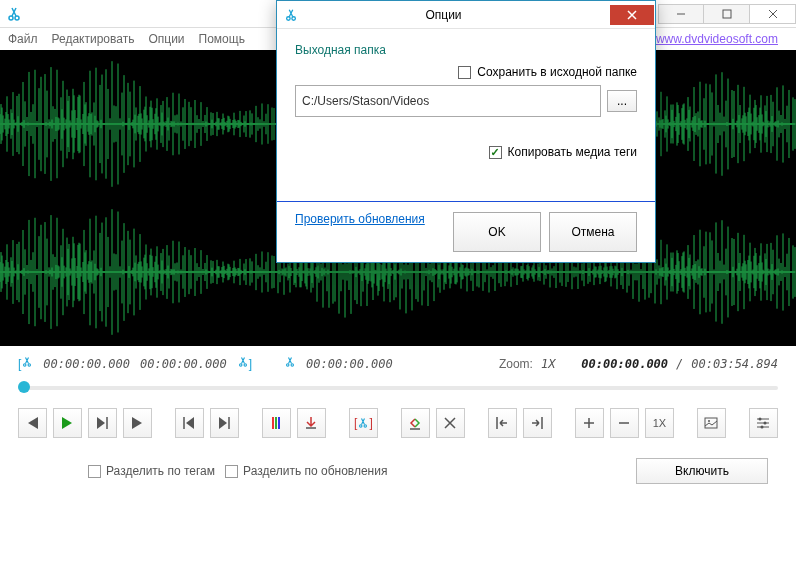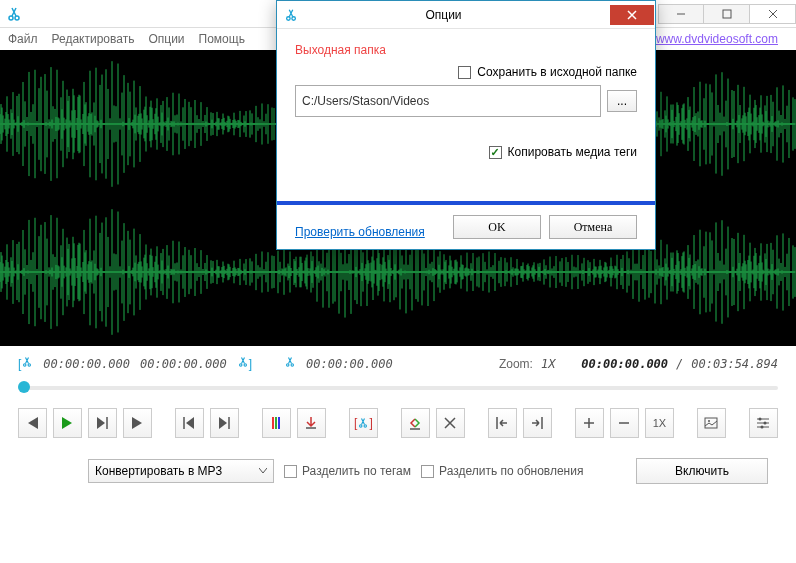--- a/index.html
+++ b/index.html
@@ -41,31 +41,31 @@
 .checkbox { width: 13px; height: 13px; border: 1px solid #999; background: #fff; }
 .save-btn { margin-left: auto; width: 132px; height: 26px; border: 1px solid #bbb; background: linear-gradient(#fff,#f1f1f1); display: flex; align-items: center; justify-content: center; margin-right: 10px; }
 
 
 .modal { position: absolute; top: 0; left: 276px; width: 380px; border: 1px solid #2a8db8; background: #fff; box-shadow: 0 4px 16px rgba(0,0,0,.3); }
 .modal-title { height: 28px; background: #fff; display: flex; align-items: center; border-bottom: 1px solid #e4e4e4; }
 .modal-title .mt-icon { width: 28px; display:flex; align-items:center; justify-content:center; color:#1ba3d6; }
 .modal-title .mt-text { flex:1; text-align:center; padding-right:28px; }
 .modal-title .mt-close { width: 44px; height: 20px; background: #c84031; color:#fff; display:flex; align-items:center; justify-content:center; margin-right:1px; margin-top:1px; }
 .modal-body { padding: 14px 18px 16px 18px; background:#fff; }
-.modal-body .section-label { color:#ef4444; margin-bottom:8px; }
+.modal-body .section-label { color:#0f766e; margin-bottom:8px; }
 .modal-body .row { display:flex; align-items:center; gap:6px; margin-bottom:8px; }
 .modal-body .input { flex:1; height:32px; border:1px solid #aaa; padding:0 6px; background:#fff; color:#333; }
 .modal-body .browse { width:30px; height:22px; border:1px solid #aaa; background:linear-gradient(#fff,#eee); display:flex; align-items:center; justify-content:center; }
 .modal-body .chkrow { display:flex; align-items:center; gap:6px; margin:6px 0;justify-content:flex-end; }
 .modal-body .chkbox { width:13px; height:13px; border:1px solid #666; display:flex; align-items:center; justify-content:center; }
 .modal-body .chkbox.checked::after { content:"✓"; color:#1a7a1a; font-size:11px; line-height:1; font-weight:bold; }
-.modal-footer { border-top:4px solid #1d4ed8; padding:10px 18px; display:flex; align-items:flex-end; gap:10px; }
+.modal-footer { border-top:1px solid #1d4ed8; padding:10px 18px; display:flex; align-items:flex-start; gap:10px; }
 .modal-footer .upd { color:#0066cc; text-decoration:underline; }
 .modal-footer .btns { margin-left:auto; display:flex; gap:8px; }
-.modal-footer .mbtn { width:88px; height:24px; border:1px solid #aaa; background:linear-gradient(#fff,#eee); display:flex; align-items:center; justify-content:center;font-family:Liberation Serif, serif; }
+.modal-footer .mbtn { width:88px; height:40px; border:1px solid #aaa; background:linear-gradient(#fff,#eee); display:flex; align-items:center; justify-content:center; }
 
 svg { display:block; }
 </style>
 </head>
 <body>
 
 <div class="titlebar">
   <div class="app-icon">
     <svg width="16" height="16" viewBox="0 0 16 16">
         <path d="M6 2 L10 10 M10 2 L6 10" stroke="#1ba3d6" stroke-width="1.5" fill="none"></path>
@@ -264,28 +264,20 @@
         <line x1="1" y1="6" x2="13" y2="6" stroke="#555"></line>
         <line x1="1" y1="10" x2="13" y2="10" stroke="#555"></line>
         <circle cx="4" cy="2" r="1.5" fill="#555"></circle>
         <circle cx="9" cy="6" r="1.5" fill="#555"></circle>
         <circle cx="6" cy="10" r="1.5" fill="#555"></circle>
       </svg>
     </div>
 </div>
 
 <div class="bottombar">
-  <div class="combo">
-    <span>Конвертировать в MP3</span>
-    <span class="arrow">
-        <svg width="8" height="6">
-          <path d="M0 0 L4 5 L8 0" fill="none" stroke="#555" stroke-width="1"></path>
-        </svg>
-      </span>
-  </div>
   <label class="check">
     <span class="checkbox"></span>
     <span>Разделить по тегам</span>
   </label>
   <label class="check">
     <span class="checkbox"></span>
     <span>Разделить по обновления</span>
   </label>
   <div class="save-btn">
     <span>Включить</span>

